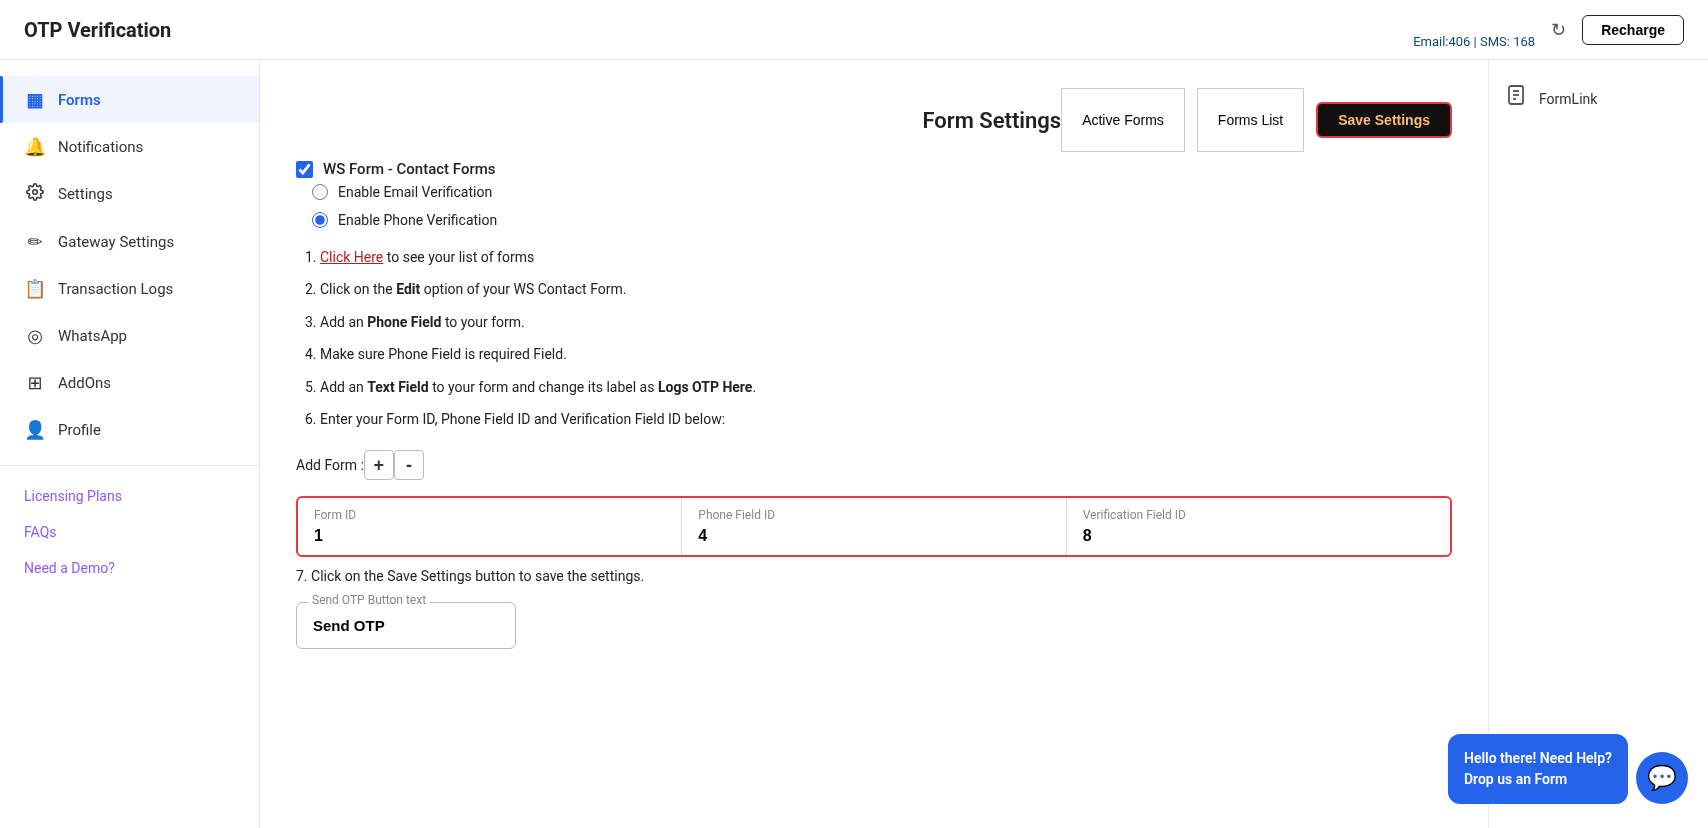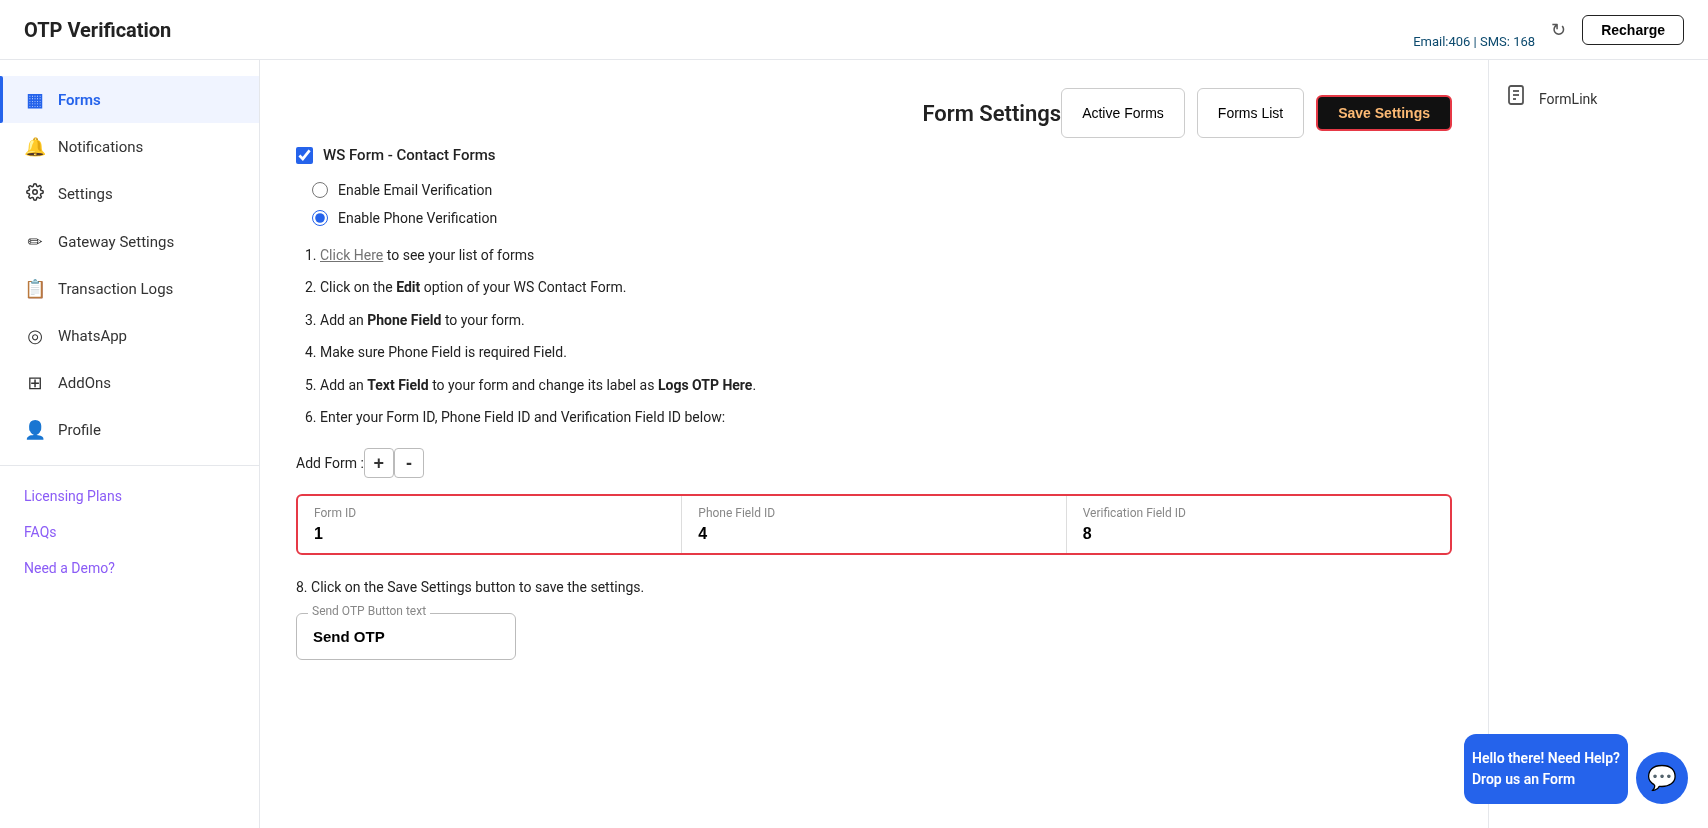--- a/index.html
+++ b/index.html
@@ -49,61 +49,61 @@
     .main { flex: 1; overflow-y: auto; padding: 28px 36px; }
 
     
     .page-header {
       display: flex; align-items: center; justify-content: flex-end;
       margin-bottom: 8px;
     }
     .page-title { font-size: 22px; font-weight: 600; }
     .page-actions { display: flex; gap: 12px; align-items: center; }
     .btn-outline {
-      border: 1.5px solid #ccc; background: #fff; padding: 16px 20px;
-      font-size: 14px; border-radius: 6px; cursor: pointer; font-weight: 500;
+      border: 1.5px solid #ccc; background: #fff; padding: 23px 20px;
+      font-size: 14px; border-radius: 0; cursor: pointer; font-weight: 500;
     }
     .btn-save {
       border: 2px solid #e63946; background: #111; color: #fdba74;
       padding: 8px 20px; font-size: 14px; border-radius: 6px;
       cursor: pointer; font-weight: 600;
     }
 
     
     .form-card { background: #fff; padding: 0; }
     .form-checkbox-row {
       display: flex; align-items: flex-end; gap: 10px;
-      margin-bottom: 18px; font-size: 15px; font-weight: 500;
+      margin-bottom: 6px; font-size: 15px; font-weight: 500;
     }
     .form-checkbox-row input[type="checkbox"] { width: 17px; height: 17px; accent-color: #2563eb; }
 
     .radio-row {
       display: flex; align-items: center; gap: 10px;
       margin-bottom: 12px; font-size: 14px;
     }
     .radio-row input[type="radio"] { width: 16px; height: 16px; accent-color: #2563eb; }
 
     .instructions { margin: 18px 0 20px 0; padding-left: 4px; }
     .instructions ol { padding-left: 20px; }
     .instructions li { margin-bottom: 10px; font-size: 14px; line-height: 1.6; }
-    .instructions a { color: #737373; text-decoration: underline; }
+    .instructions a { color: #b91c1c; text-decoration: underline; }
     .instructions strong { font-weight: 700; }
 
     .add-form-row { display: flex; align-items: center; margin-bottom: 16px; font-size: 14px; }
     .icon-btn {
       width: 30px; height: 30px; border: 1.5px solid #bbb;
       background: #fff; border-radius: 4px; font-size: 18px;
       cursor: pointer; display: flex; align-items: center; justify-content: center;
       font-weight: 600; color: #333;
     }
 
     
     .field-table {
       border: 2px solid #e63946; border-radius: 6px; overflow: hidden;
-      margin-bottom: 24px;
+      margin-bottom: 11px;
     }
     .field-table-row { display: flex; }
     .field-cell {
       flex: 1; padding: 10px 16px; border-right: 1px solid #ddd;
     }
     .field-cell:last-child { border-right: none; }
     .field-label { font-size: 12px; color: #888; margin-bottom: 4px; }
     .field-value { font-size: 16px; font-weight: 600; }
 
     
@@ -125,21 +125,21 @@
     .form-link-item {
       display: flex; align-items: center; gap: 10px;
       font-size: 14px; color: #333; cursor: pointer;
     }
     .form-link-icon { font-size: 22px; color: #555; }
 
     
     .help-widget {
       position: fixed; bottom: 24px; right: 80px;
       background: #2563eb; color: #fff; border-radius: 12px;
-      padding: 14px 8px; font-size: 14px; font-weight: 600;
+      padding: 14px 16px; font-size: 14px; font-weight: 600;
       max-width: 200px; line-height: 1.5;
     }
     .chat-btn {
       position: fixed; bottom: 24px; right: 20px;
       width: 52px; height: 52px; border-radius: 50%;
       background: #2563eb; border: none; cursor: pointer;
       display: flex; align-items: center; justify-content: center;
       color: #fff; font-size: 24px;
     }
 
@@ -280,21 +280,21 @@
             </div>
             <div class="field-cell">
               <div class="field-label">Verification Field ID</div>
               <div class="field-value">
                 <input type="text" value="8" style="border: none; outline: none; font-size: 16px; font-weight: 700; width: 100%;">
               </div>
             </div>
           </div>
         </div>
 
-        <div class="step7">8. Click on the Save Settings button to save the settings.</div>
+        <div class="step7">7. Click on the Save Settings button to save the settings.</div>
 
         <div class="otp-field-wrap">
           <span class="otp-field-label">Send OTP Button text</span>
           <input class="otp-field-input" type="text" value="Send OTP" style="">
         </div>
 
       </div>
     </div>
 
     <div class="right-panel">

